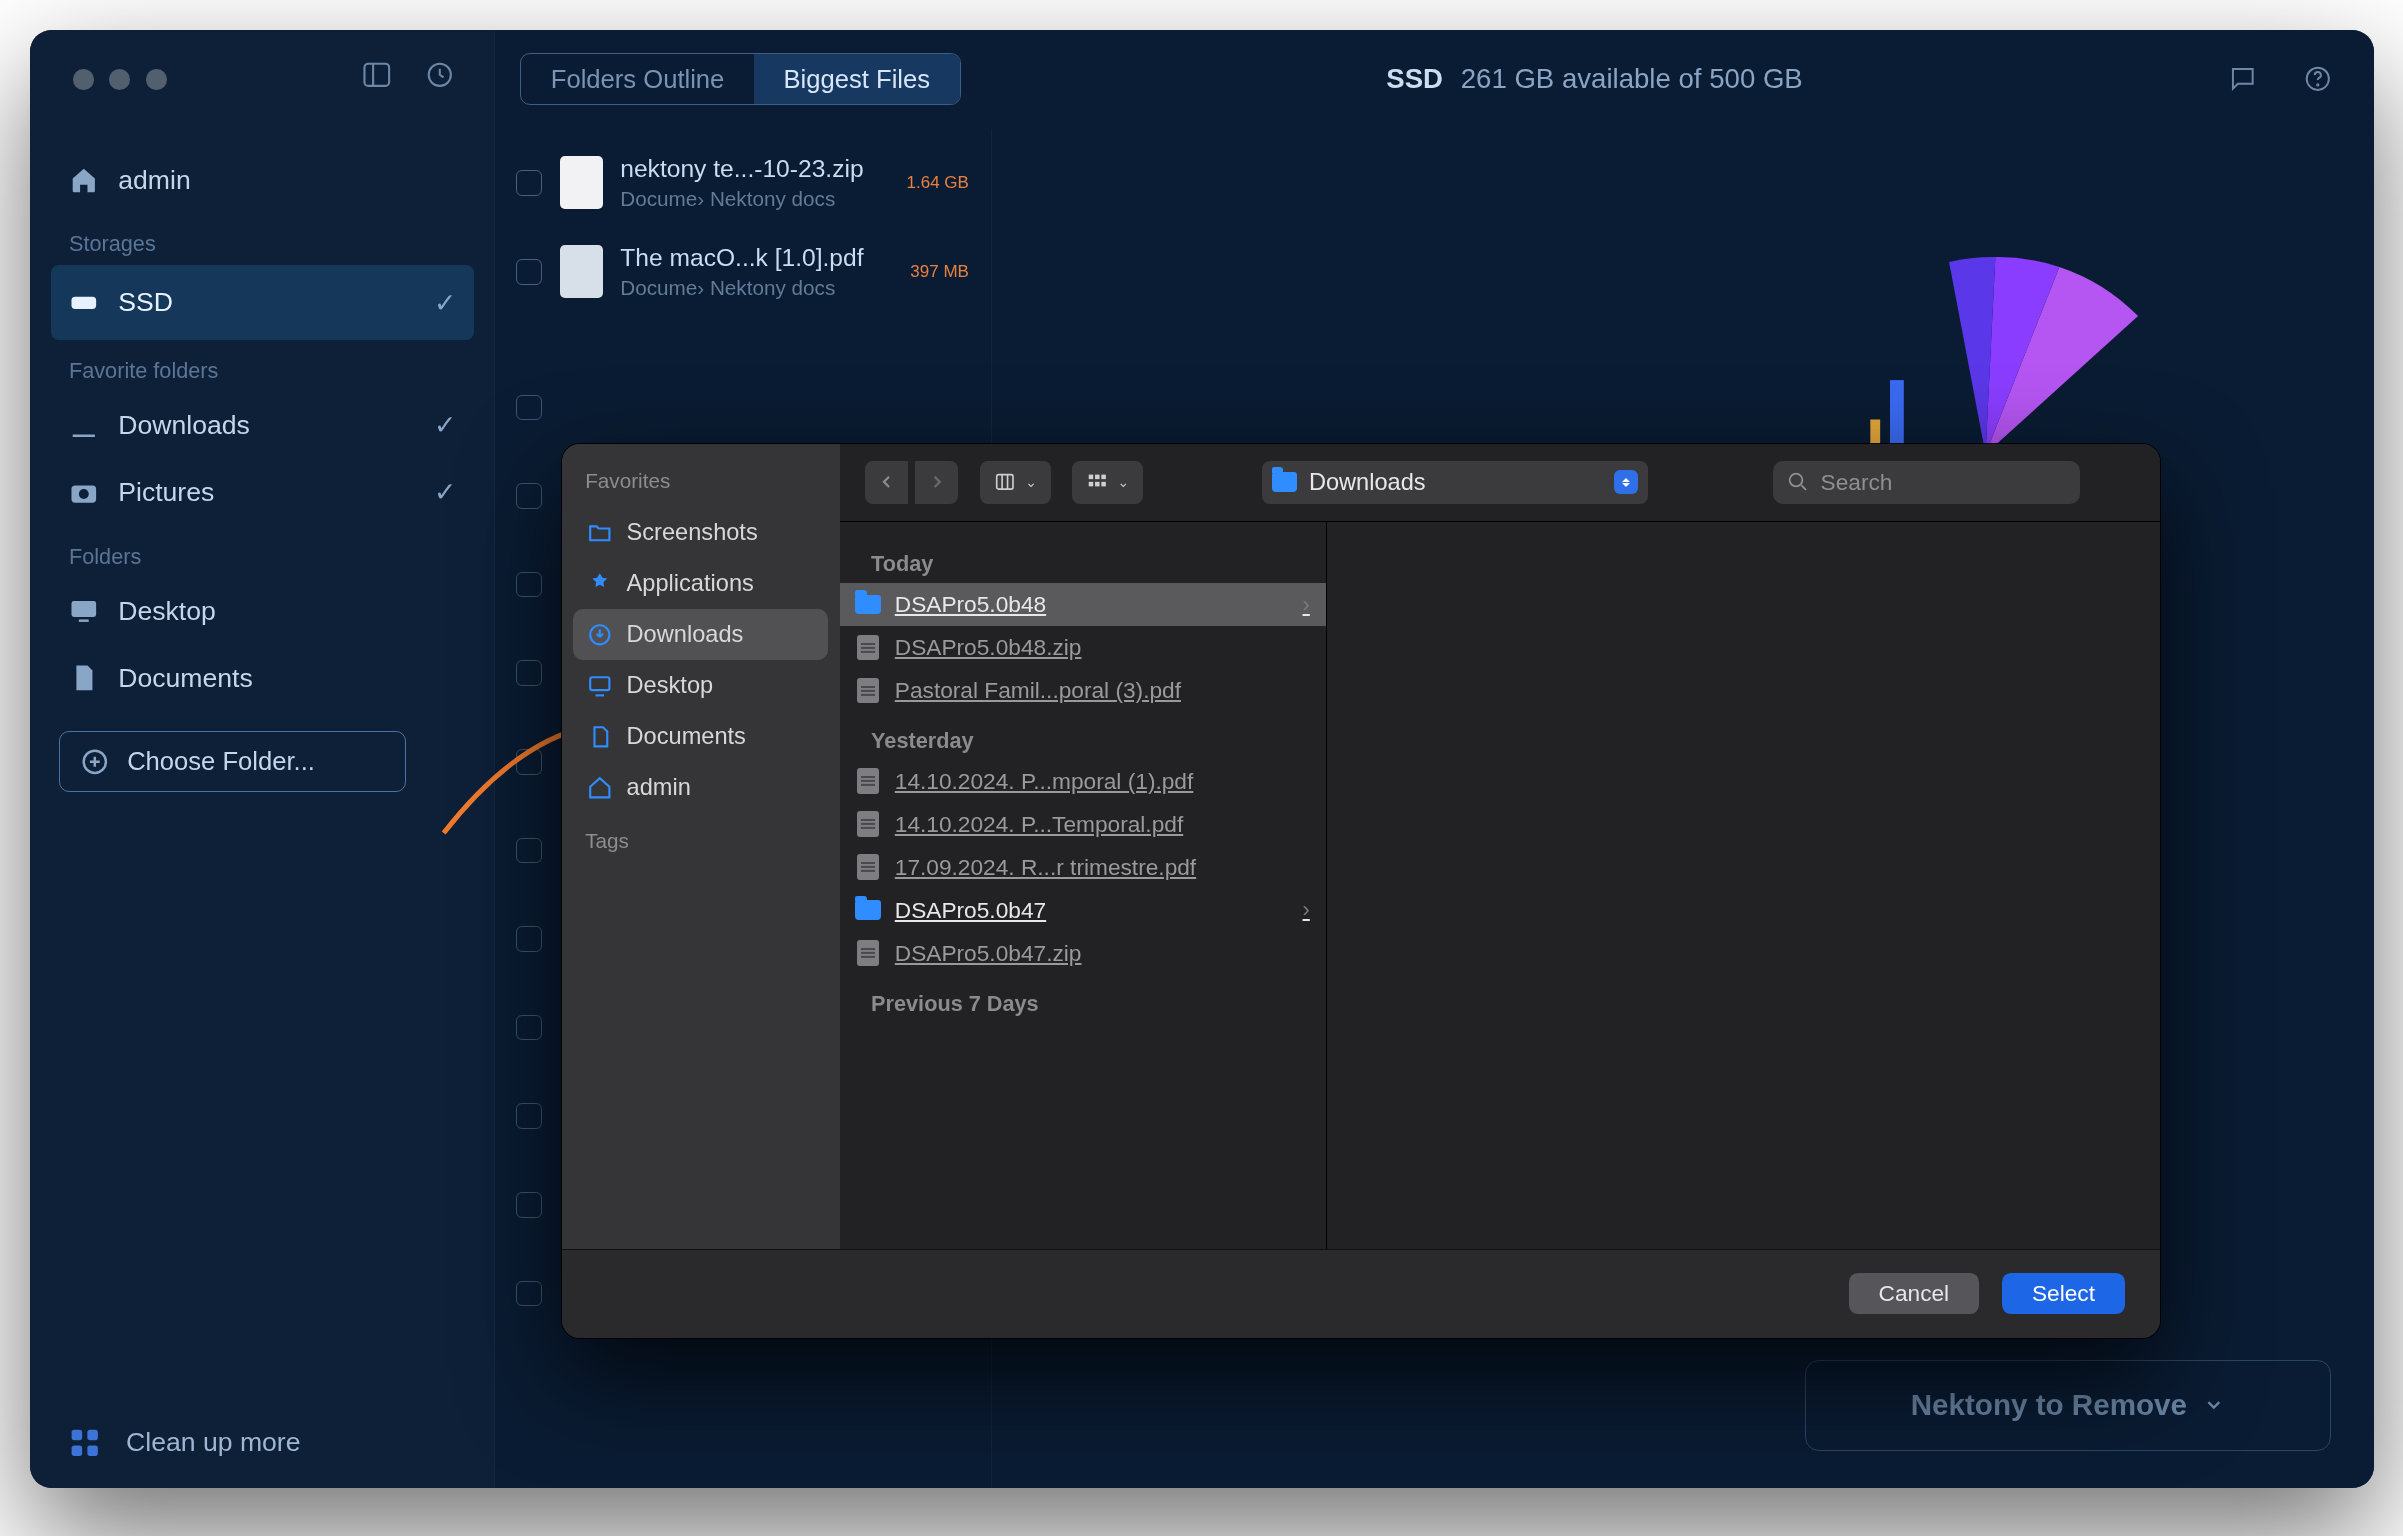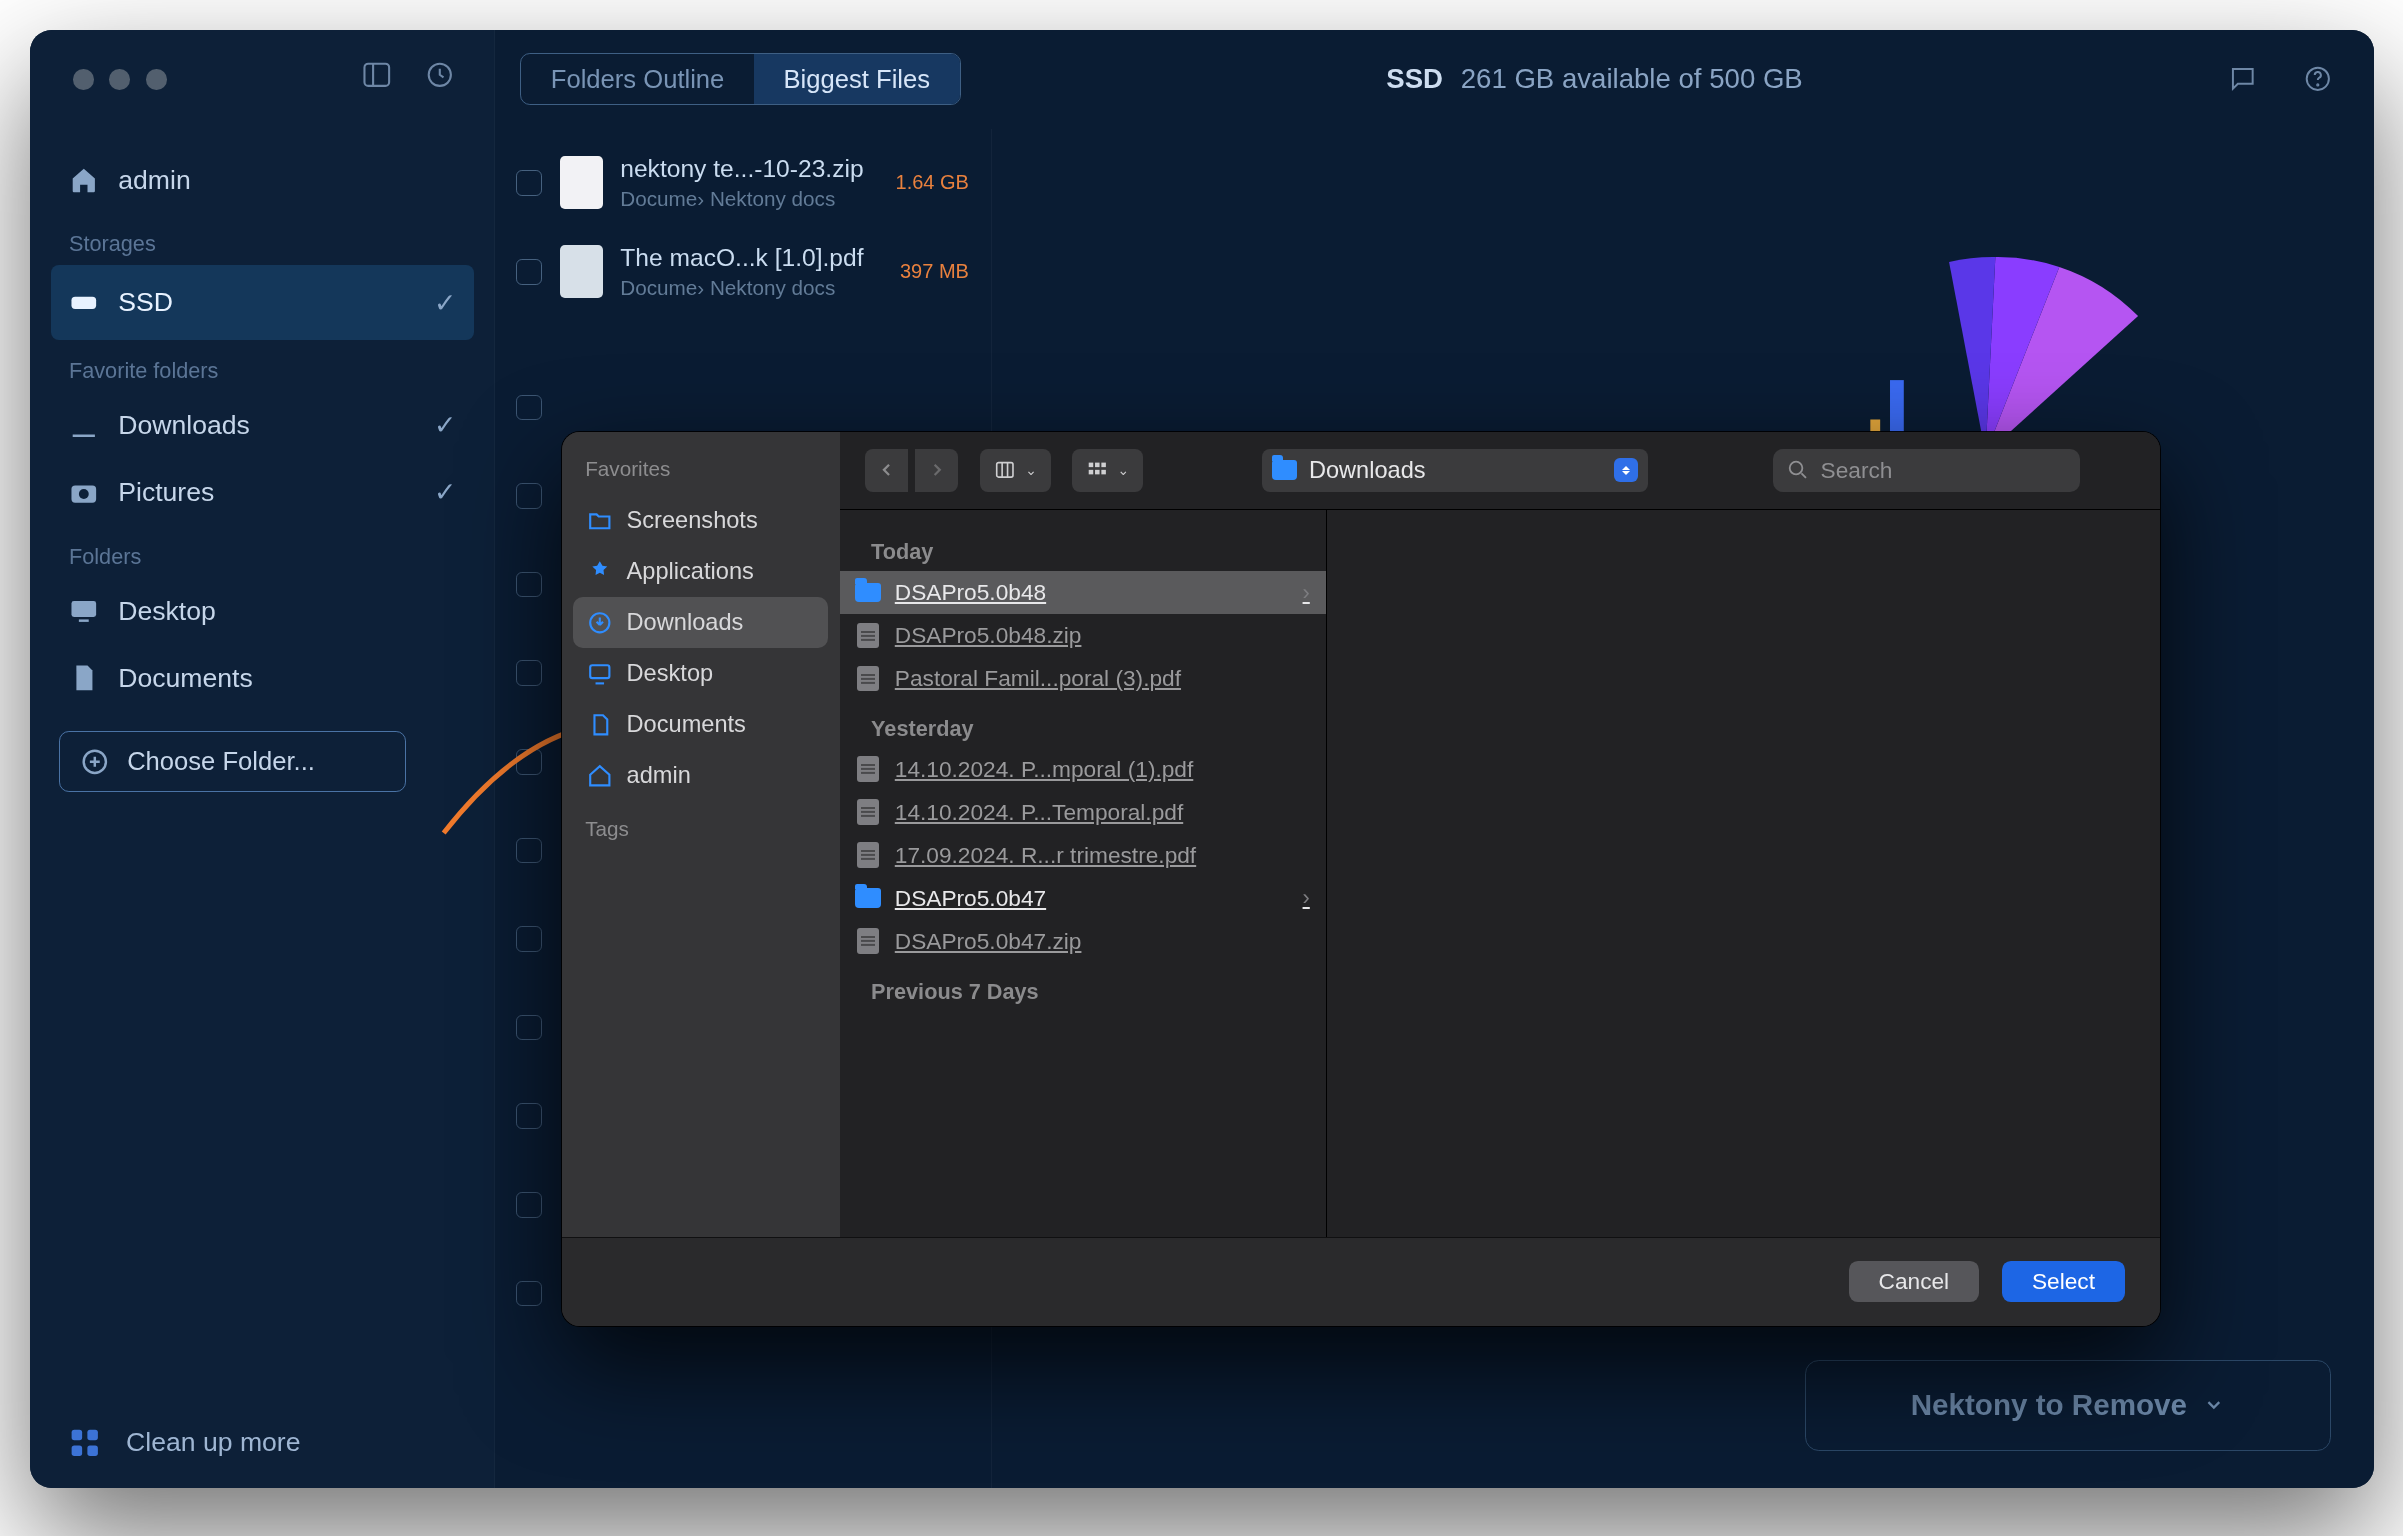--- a/index.html
+++ b/index.html
@@ -99,21 +99,21 @@
   }
   .file-row { display:flex; align-items:center; gap:17.7px; padding:7.9px 21.7px; height:89px;}
   .file-cb { width:25.6px; height:25.6px; border:1.8px solid #46617f; border-radius:5.9px; flex-shrink:0;}
   .file-thumb { width:43px; height:53px; border-radius:4.9px; background:#e8e8ec; flex-shrink:0;}
   .file-thumb.zip { background:#f2f2f5;}
   .file-thumb.vid { background:#f46a3c;}
   .file-thumb.pdf { background:#d7e0e8;}
   .file-meta { flex:1; min-width:0;}
   .file-name { color:#cadcf0; font-size:24.6px; white-space:nowrap; overflow:hidden; text-overflow:ellipsis;}
   .file-path { color:#627b97; font-size:20.7px; white-space:nowrap; overflow:hidden; text-overflow:ellipsis; margin-top:3.9px;}
-  .file-size { color:#e9813e; font-size:20px; margin-left:auto; flex-shrink:0;}
+  .file-size { color:#e9813e; font-size:17px; margin-left:auto; flex-shrink:0;}
 
   .body-content { display:flex; flex:1; overflow:hidden; position: relative;}
 
   .ghost-cb-col { position:absolute; left:0; top:266px; bottom:0; width:59px; display:flex;
     flex-direction:column; padding-left:21.7px; gap:63px; pointer-events:none;}
   .ghost-cb { width:25.6px; height:25.6px; border:1.8px solid #3c5572; border-radius:5.9px; }
 
   .review-btn {
     position:absolute; right:43px; bottom:37px;
     width:526px; height:91px; border-radius:13.8px;
@@ -123,21 +123,21 @@
   }
 
   
   .fan-chart {
     position:absolute; right:167px; top:128px;
     width:443px; height:197px;
   }
 
   
   .dialog {
-    position:absolute; left:532px; top:402px;
+    position:absolute; left:532px; top:414px;
     width:1598px; height:894px;
     background:#2a2a2c;
     border-radius:17.7px;
     box-shadow:0 39px 99px rgba(0,0,0,.75), 0 0 0 1px rgba(0,0,0,.9);
     display:flex;
     flex-direction:column;
     overflow:hidden;
   }
   .dlg-body { display:flex; flex:1; overflow:hidden;}
   .dlg-sidebar { width:278px; background:#353537; padding:15.8px 11.8px; display:flex; flex-direction:column; gap:5.9px;}

